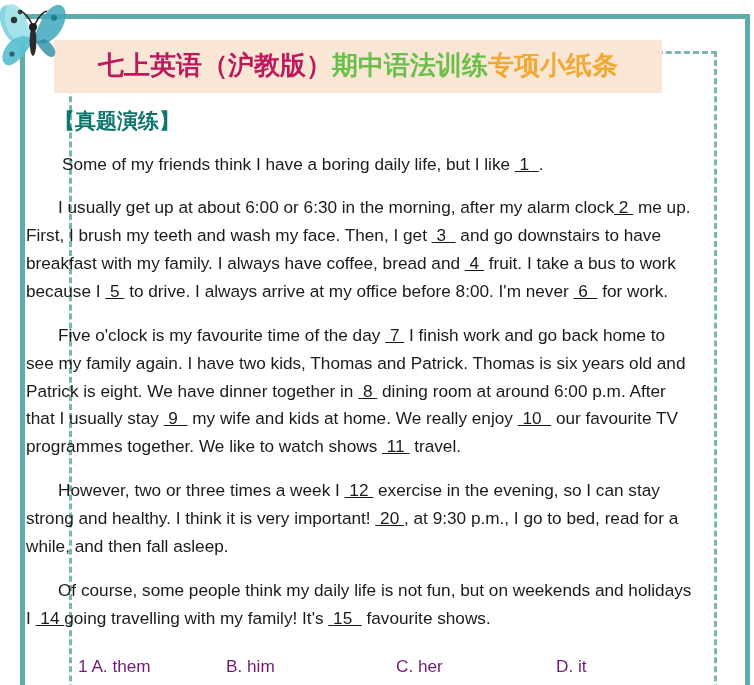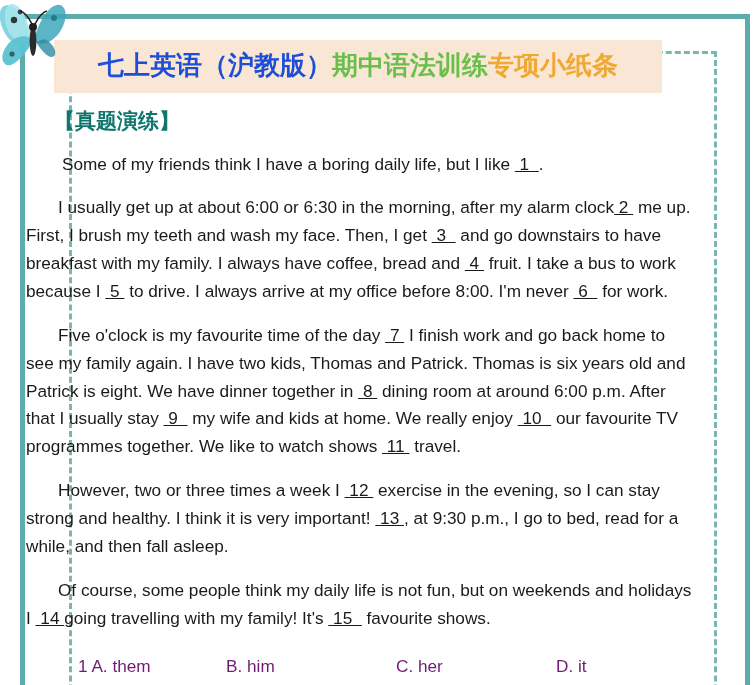--- a/index.html
+++ b/index.html
@@ -76,21 +76,21 @@
   }
 
   .title-text {
     font-family: "DejaVu Sans", sans-serif;
     font-size: 26px;
     font-weight: bold;
     letter-spacing: 0px;
     white-space: nowrap;
     line-height: 1.25;
   }
-  .t-blue   { color: #1d4ed8; }
+  .t-blue   { color: #be185d; }
   .t-green  { color: #6abf4b; }
   .t-orange { color: #f0a830; }
 
   #section-head {
     font-family: "DejaVu Sans", sans-serif;
     font-size: 21px;
     font-weight: bold;
     color: #0f766e;
     margin: 14px 0 0 2px;
     letter-spacing: 0px;
@@ -175,21 +175,21 @@
 
     <div id="section-head">【真题演练】</div>
 
 
     <p class="para first"><span>Some of my friends think I have a boring daily life, but I like </span><span class="blank"> 1  </span><span>.</span></p>
 
     <p class="para"><span>I usually get up at about 6:00 or 6:30 in the morning, after my alarm clock</span><span class="blank"> 2 </span><span> me up. First, I brush my teeth and wash my face. Then, I get </span><span class="blank"> 3  </span><span> and go downstairs to have breakfast with my family. I always have coffee, bread and </span><span class="blank"> 4 </span><span> fruit. I take a bus to work because I </span><span class="blank"> 5 </span><span> to drive. I always arrive at my office before 8:00. I'm never </span><span class="blank"> 6  </span><span> for work.</span></p>
 
     <p class="para"><span>Five o'clock is my favourite time of the day </span><span class="blank"> 7 </span><span> I finish work and go back home to see my family again. I have two kids, Thomas and Patrick. Thomas is six years old and Patrick is eight. We have dinner together in </span><span class="blank"> 8 </span><span> dining room at around 6:00 p.m. After that I usually stay </span><span class="blank"> 9  </span><span> my wife and kids at home. We really enjoy </span><span class="blank"> 10  </span><span> our favourite TV programmes   together. We like to watch shows </span><span class="blank"> 11 </span><span> travel.</span></p>
 
-    <p class="para"><span>However, two or three times a week I </span><span class="blank"> 12 </span><span> exercise in the evening, so I can stay strong and healthy. I think it is very important! </span><span class="blank"> 13 </span><span>, at 9:30 p.m., I go to bed, read for a while, and then fall asleep.</span></p>
+    <p class="para"><span>However, two or three times a week I </span><span class="blank"> 12 </span><span> exercise in the evening, so I can stay strong and healthy. I think it is very important! </span><span class="blank"> 20 </span><span>, at 9:30 p.m., I go to bed, read for a while, and then fall asleep.</span></p>
 
     <p class="para"><span>Of course, some people think my daily life is not fun, but on weekends and holidays I </span><span class="blank"> 14 </span><span>going   travelling with my family! It's </span><span class="blank"> 15  </span><span> favourite shows.</span></p>
 
     <div id="options">
       <div class="opt-row">
         <span class="opt-num"><span>1</span> <span>A. them</span></span>
         <span class="opt-b">B. him</span>
         <span class="opt-c">C. her</span>
         <span class="opt-d">D. it</span>
       </div>

